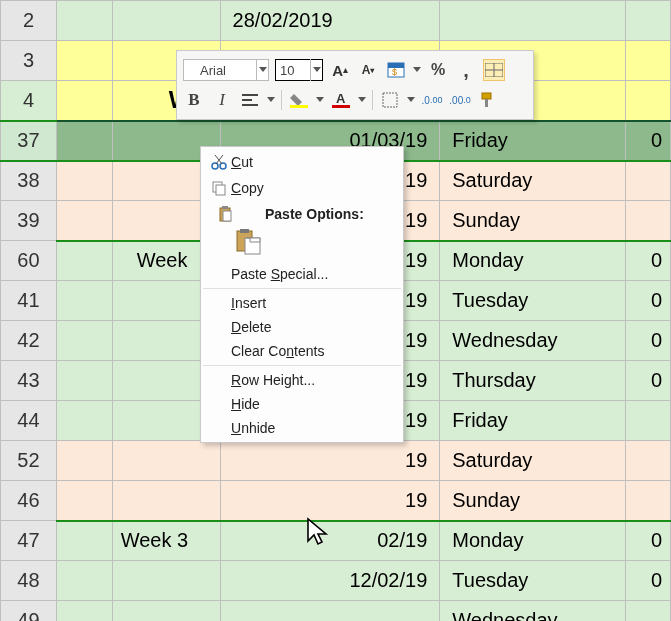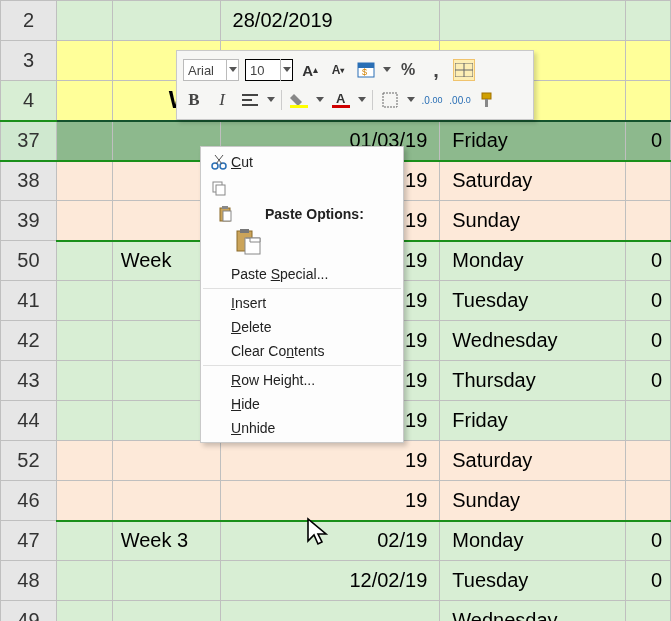--- a/index.html
+++ b/index.html
@@ -59,22 +59,22 @@
     background: #f6f6f4;
     border: 1px solid #c9c9c9;
     box-shadow: 3px 3px 4px rgba(0,0,0,0.15);
     padding: 4px 6px;
     font-size: 13px;
     color: #444;
     z-index: 20;
   }
   .mt-row { display: flex; align-items: center; gap: 6px; height: 30px; }
   .mt-font {
-    width: 56px; height: 22px; border: 1px solid #bbb; background: #fff;
-    font-size: 13px; padding-left: 4px; display:flex; align-items:center;
+    width: 86px; height: 22px; border: 1px solid #bbb; background: #fff;
+    font-size: 13px; padding-left: 16px; display:flex; align-items:center;
   }
   .mt-size {
     width: 48px; height: 22px; border: 1px solid #000000; background: #fff;
     font-size: 13px; padding-left: 4px; display:flex; align-items:center;
   }
   .dd { width: 12px; height: 22px; border-left: 1px solid #bbb; display:flex;align-items:center;justify-content:center;}
   .mt-btn {
     width: 22px; height: 22px; display: flex; align-items: center; justify-content: center;
     border: 1px solid transparent; cursor: pointer;
   }
@@ -180,23 +180,23 @@
   </tr>
   <tr class="thickbot">
     <th class="rowhdr">39</th>
     <td class="peach col-a"></td>
         <td class="peach col-b"></td>
     <td class="peach col-c">19</td>
     <td class="peach col-d">Sunday</td>
     <td class="peach col-e"></td>
   </tr>
   <tr>
-    <th class="rowhdr">50</th>
-    <td class="green col-a"></td>
-    <td class="green col-b" style="padding-left:8px;">Week</td>
+    <th class="rowhdr">60</th>
+    <td class="green col-a"></td>
+    <td class="green col-b" style="padding-left:24px;">Week</td>
     <td class="green col-c">19</td>
     <td class="green col-d">Monday</td>
     <td class="green col-e">0</td>
   </tr>
   <tr>
     <th class="rowhdr">41</th>
     <td class="green col-a"></td>
         <td class="green col-b"></td>
     <td class="green col-c">19</td>
     <td class="green col-d">Tuesday</td>
@@ -373,20 +373,21 @@
     </span>
     <span class="ctx-label"><span class="u">C</span>ut</span>
   </div>
   <div class="ctx-item">
     <span class="ctx-ico">
       <svg width="16" height="16">
           <rect x="2" y="2" width="9" height="10" fill="#fff" stroke="#888"></rect>
           <rect x="5" y="5" width="9" height="10" fill="#fff" stroke="#888"></rect>
         </svg>
     </span>
+    <span class="ctx-label"><span class="u">C</span>opy</span>
   </div>
   <div class="ctx-hdr">
     <span class="ctx-ico">
       <svg width="16" height="16">
           <rect x="3" y="2" width="10" height="13" fill="#cba45a" stroke="#8a6a2a"></rect>
           <rect x="5" y="0" width="6" height="3" fill="#888"></rect>
           <rect x="6" y="5" width="8" height="10" fill="#fff" stroke="#888"></rect>
         </svg>
     </span>
     <span class="ctx-label">Paste Options:</span>

